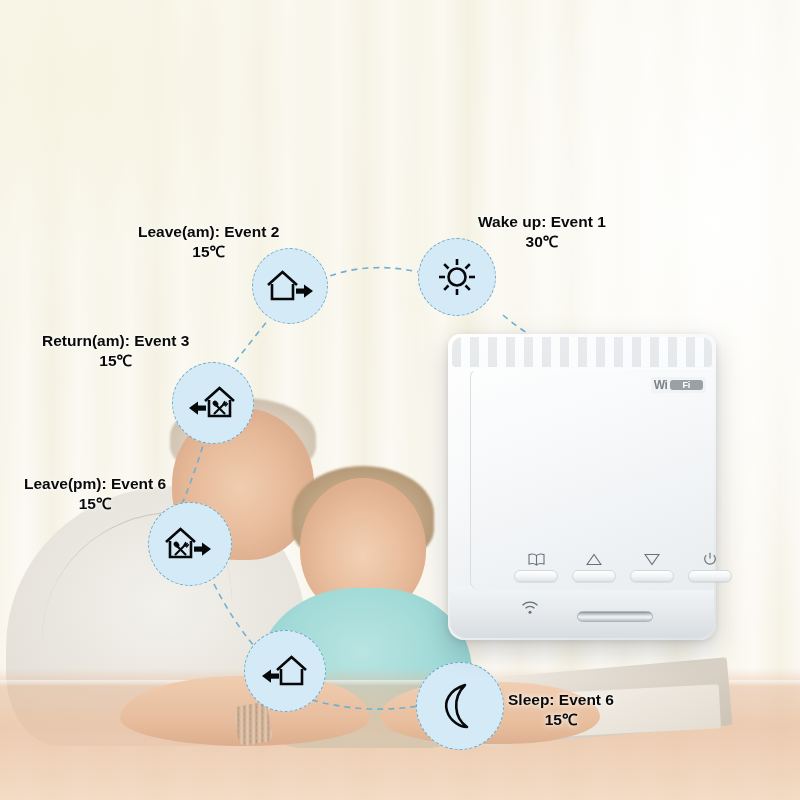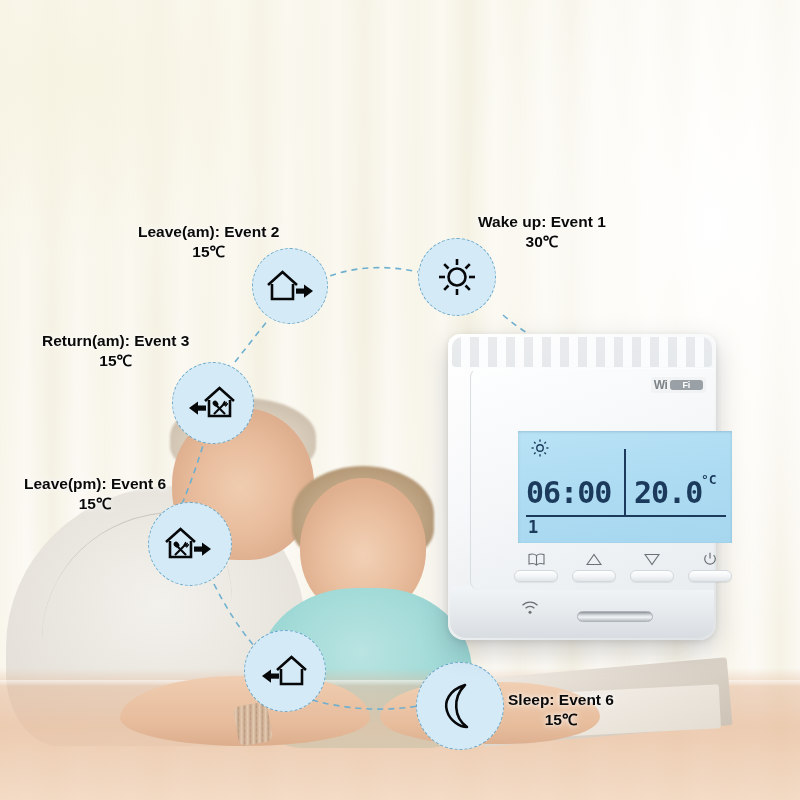--- a/index.html
+++ b/index.html
@@ -492,41 +492,20 @@
     <div class="tw-top"></div>
     <div class="tw-base"></div>
 
     <div class="tw-inner">
 
       <div class="wifi-badge">
         <span class="wi">Wi</span>
         <span class="fi">Fi</span>
       </div>
 
-      <div class="lcd">
-        <svg class="lcd-sun" width="18" height="18" viewBox="0 0 20 20">
-          <circle cx="10" cy="10" r="3.6" fill="none" stroke="#1b3a5c" stroke-width="1.5"></circle>
-          <g stroke="#1b3a5c" stroke-width="1.5">
-            <line x1="10" y1="0.6" x2="10" y2="3"></line>
-            <line x1="10" y1="17" x2="10" y2="19.4"></line>
-            <line x1="0.6" y1="10" x2="3" y2="10"></line>
-            <line x1="17" y1="10" x2="19.4" y2="10"></line>
-            <line x1="3.4" y1="3.4" x2="5.1" y2="5.1"></line>
-            <line x1="14.9" y1="14.9" x2="16.6" y2="16.6"></line>
-            <line x1="16.6" y1="3.4" x2="14.9" y2="5.1"></line>
-            <line x1="5.1" y1="14.9" x2="3.4" y2="16.6"></line>
-          </g>
-        </svg>
-        <div class="lcd-divider"></div>
-        <div class="seg lcd-time">06:00</div>
-        <div class="seg lcd-temp">20.0</div>
-        <div class="lcd-unit">°C</div>
-        <div class="lcd-underline"></div>
-        <div class="lcd-day">1</div>
-      </div>
 
       <div class="btn-row">
         <div class="btn-cell" style="left:0px;">
           <div class="btn-ico">
             <svg width="17" height="13" viewBox="0 0 17 13">
               <path d="M8.5 2.6 C6.5 0.8, 3 1, 1 1.6 L1 11 C3 10.4, 6.5 10.2, 8.5 12 C10.5 10.2, 14 10.4, 16 11 L16 1.6 C14 1, 10.5 0.8, 8.5 2.6 Z" fill="none" stroke="#6a7277" stroke-width="1.1"></path>
               <line x1="8.5" y1="2.6" x2="8.5" y2="12" stroke="#6a7277" stroke-width="1.1"></line>
             </svg>
           </div>
           <div class="btn-key"></div>

